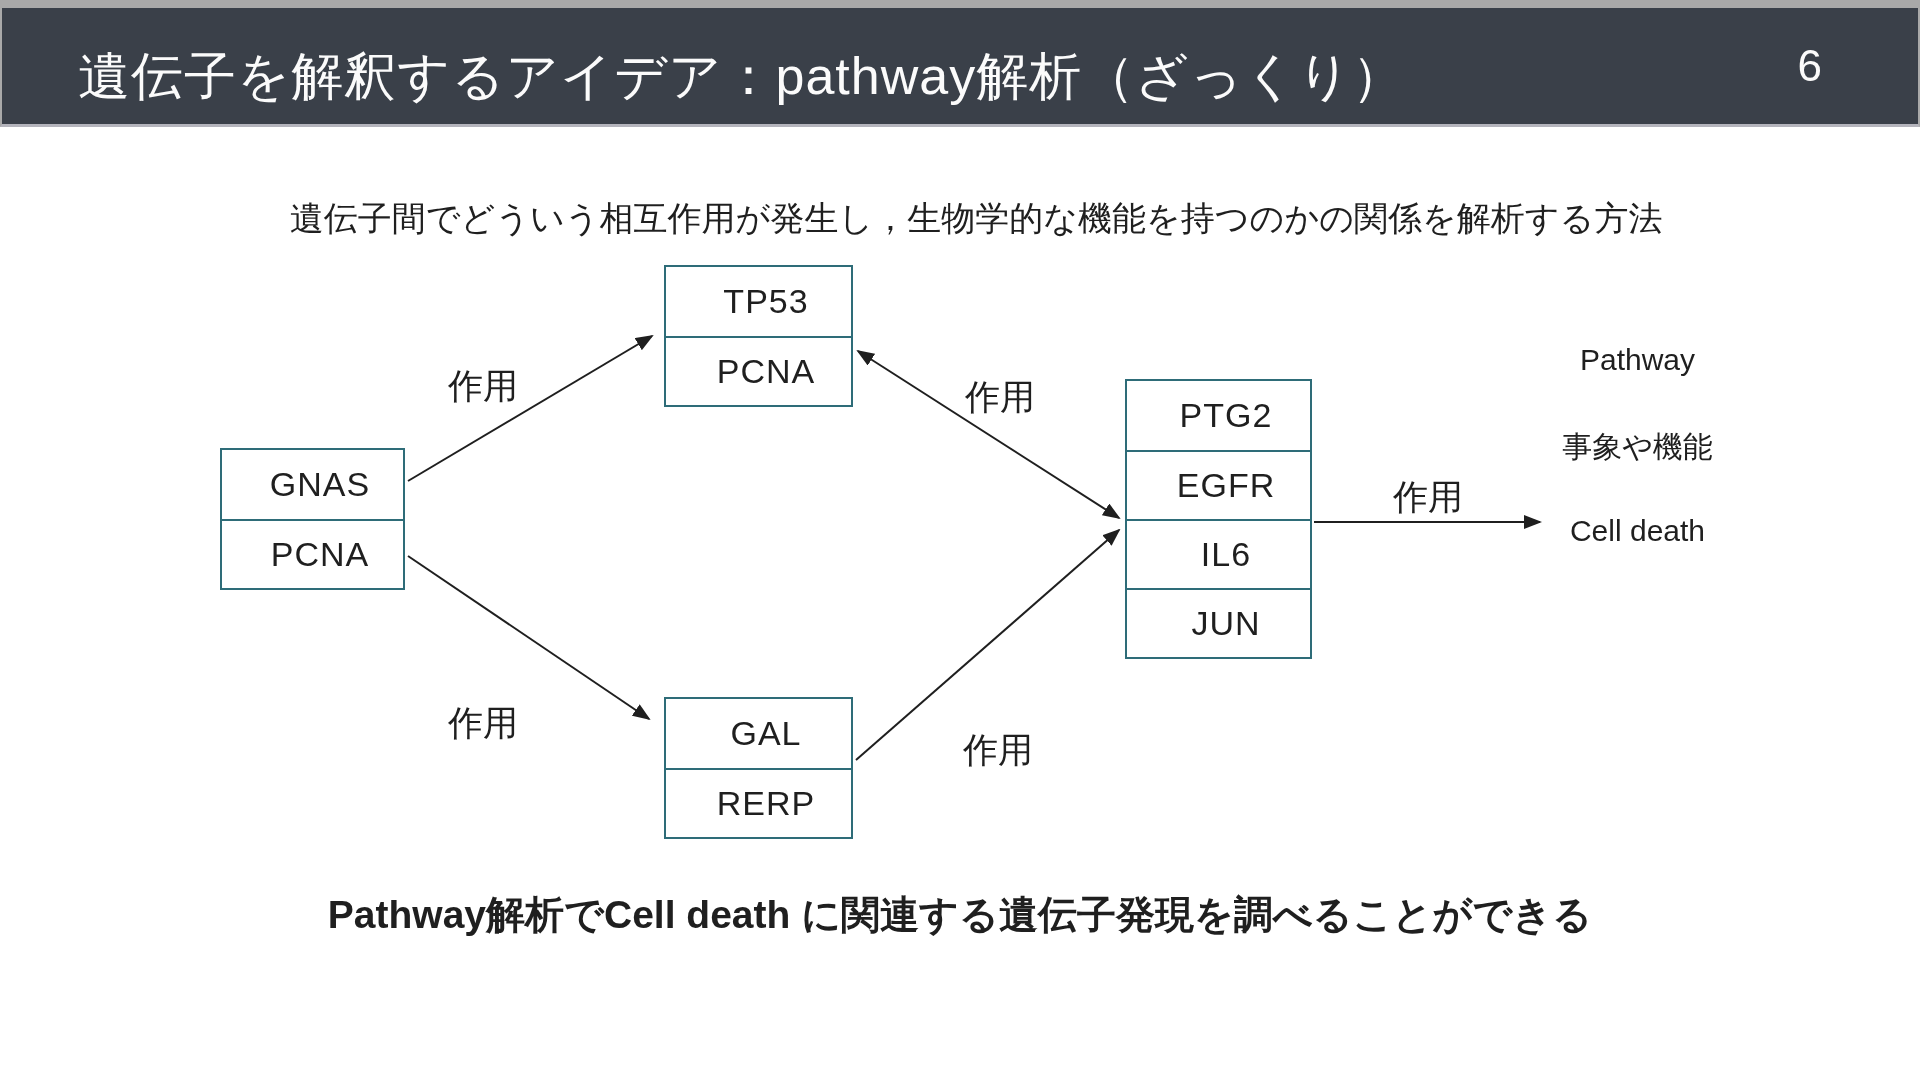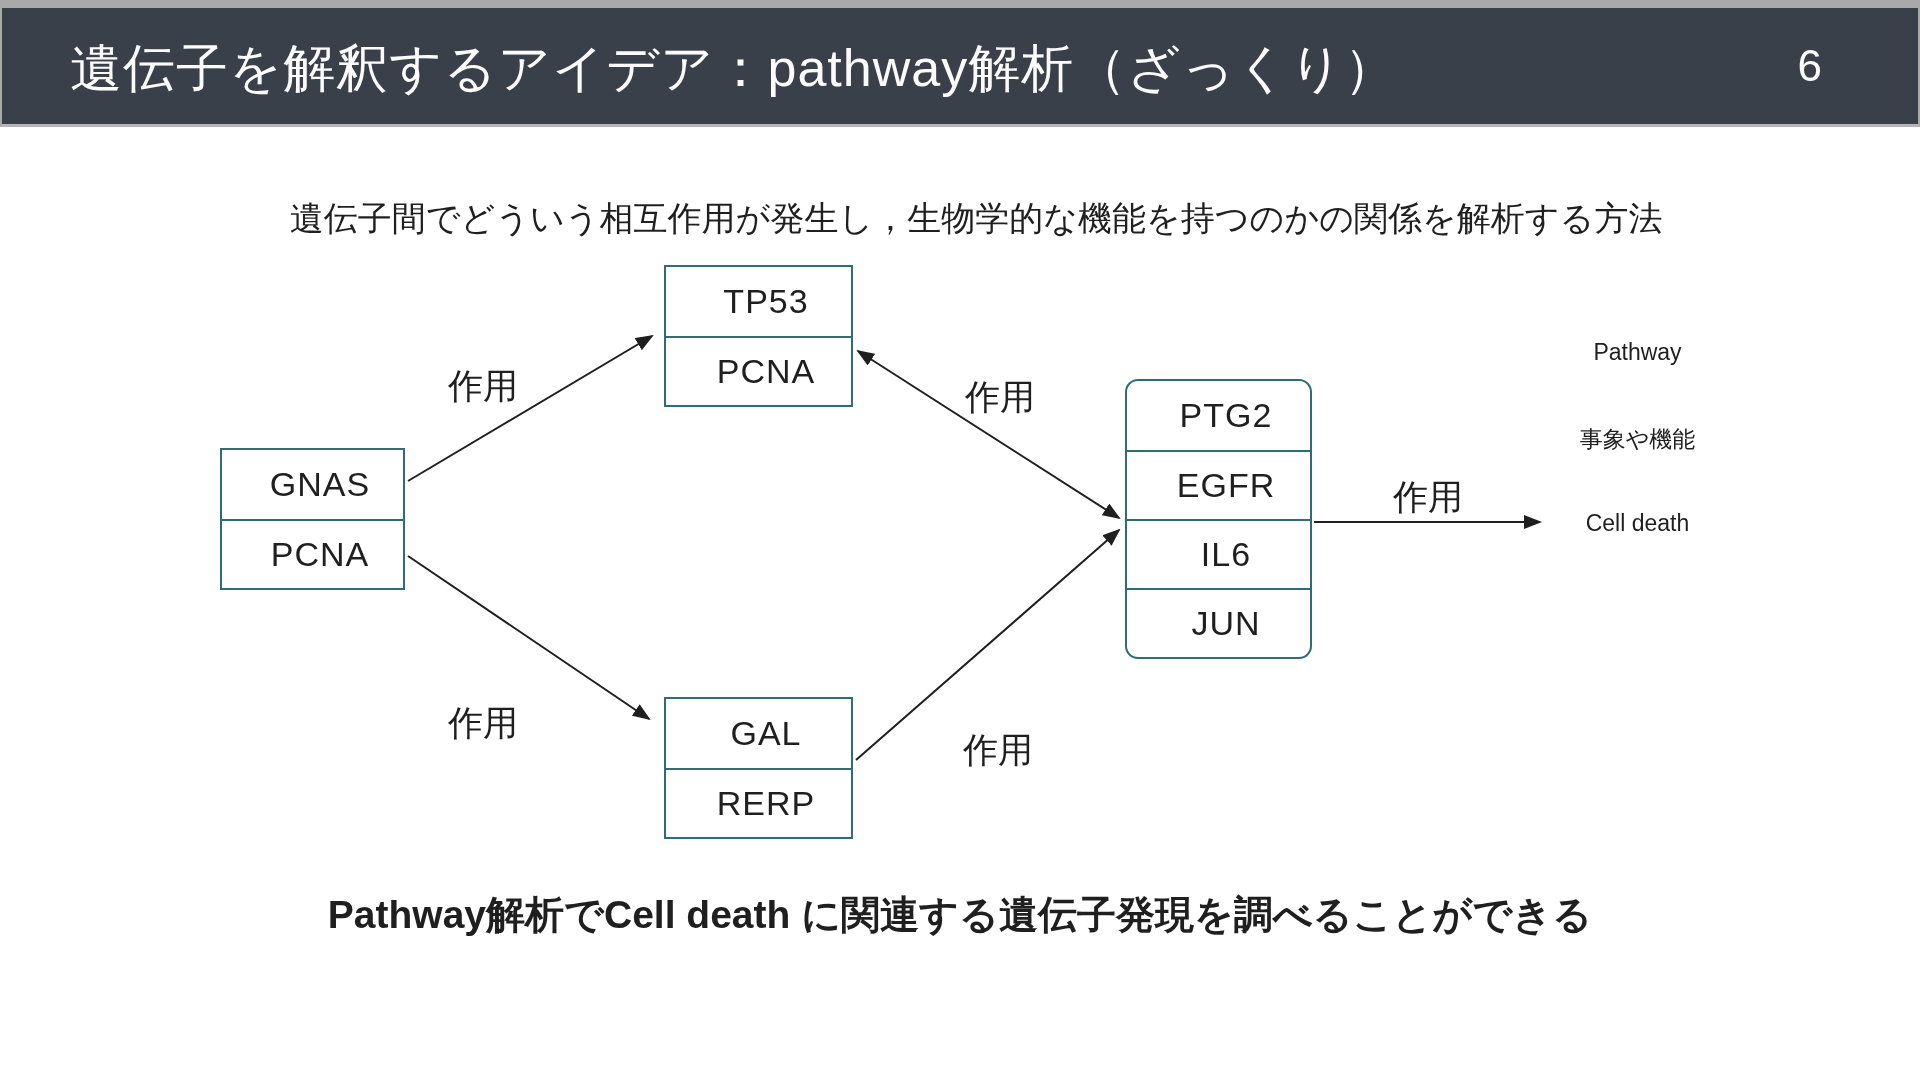--- a/index.html
+++ b/index.html
@@ -19,21 +19,21 @@
 
   
   .top-strip{position:absolute;left:0;top:0;width:1920px;height:8px;background:var(--frame);}
   .header{
     position:absolute;left:0;top:8px;width:1920px;height:119px;
     background:var(--header-bg);
     border-left:2px solid var(--frame);border-right:2px solid var(--frame);
     border-bottom:3px solid #b4b4bc;
   }
   .header h1{
-    position:absolute;left:66px;top:0;margin:2px;height:116px;line-height:116px;
+    position:absolute;left:66px;top:0;margin:10px;height:116px;line-height:116px;
     font-size:52px;font-weight:400;letter-spacing:1px;color:var(--header-text);
     white-space:nowrap;
   }
   .page-num{
     position:absolute;right:96px;top:0;height:116px;line-height:116px;
     font-size:44px;font-weight:400;color:var(--header-text);
   }
 
   
   .subtitle{
@@ -49,37 +49,37 @@
   
   .gbox{position:absolute;background:#ffffff;border:2px solid var(--teal);}
   .gbox .cell{
     height:69px;display:flex;align-items:center;justify-content:center;
     font-size:34px;color:var(--ink);letter-spacing:1px;padding-left:15px;
   }
   .gbox .cell + .cell{border-top:2px solid var(--teal);}
   .gbox-source{left:220px;top:448px;width:185px;}
   .gbox-upper {left:664px;top:265px;width:189px;}
   .gbox-lower {left:664px;top:697px;width:189px;}
-  .gbox-pathway{left:1125px;top:379px;width:187px;border-radius:13px;}
+  .gbox-pathway{left:1125px;top:379px;width:187px;}
 
   
   .edge-label{
     position:absolute;width:130px;text-align:center;
     font-size:35px;line-height:40px;color:var(--ink);margin-top:20px;
   }
   .edge-label-1{left:418px;top:346px;}
   .edge-label-2{left:418px;top:683px;}
   .edge-label-3{left:935px;top:357px;}
   .edge-label-4{left:933px;top:710px;}
   .edge-label-5{left:1363px;top:457px;}
 
   
   .annot{
     position:absolute;left:1495px;width:285px;text-align:center;
-    font-size:23px;line-height:40px;color:var(--ink);
+    font-size:30px;line-height:40px;color:var(--ink);margin-top:8px;
   }
   .annot-pathway{top:332px;}
   .annot-category{top:419px;}
   .annot-outcome{top:503px;}
 
   
   .footer{
     position:absolute;left:0;top:886px;width:1920px;text-align:center;
     font-size:39px;line-height:57px;color:var(--ink);font-weight:bold;
   }

